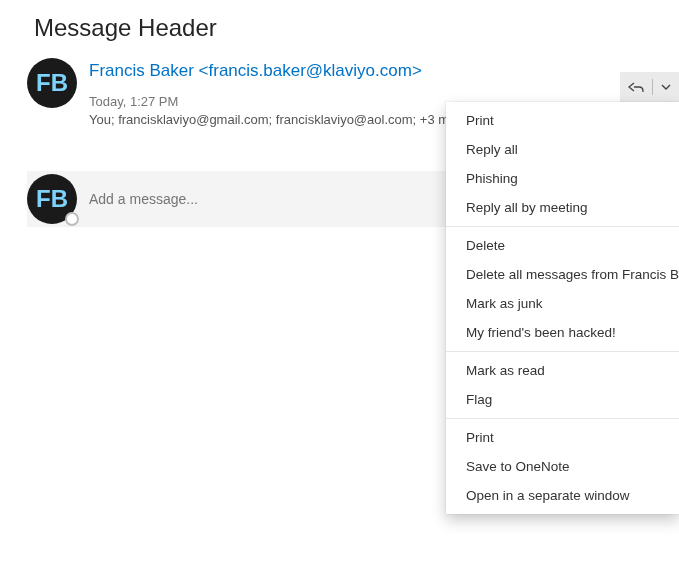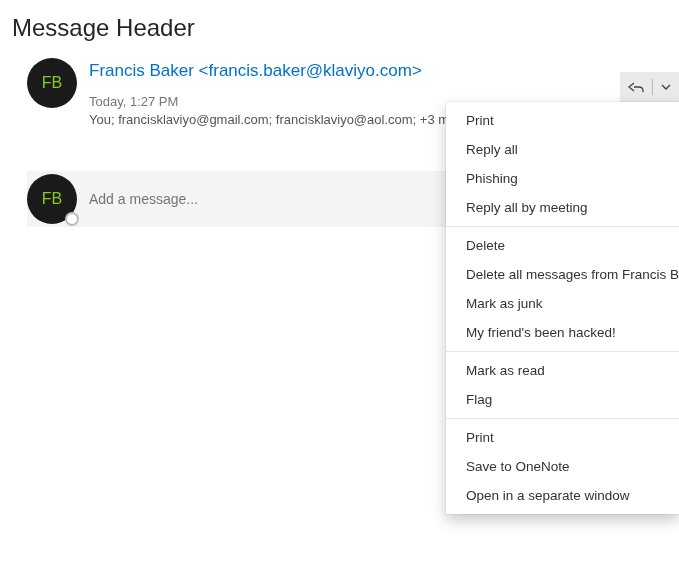--- a/index.html
+++ b/index.html
@@ -8,39 +8,39 @@
     background: #ffffff;
     width: 679px;
     height: 588px;
     overflow: hidden;
     color: #333;
   }
   .page-title {
     font-size: 24px;
     font-weight: 400;
     color: #252525;
-    padding: 14px 0 16px 12px;
+    padding: 14px 0 16px 34px;
   }
   .message-block {
     padding: 0 27px;
     position: relative;
     display: flex;
     gap: 12px;
   }
   .avatar {
     width: 50px;
     height: 50px;
     border-radius: 50%;
     background: #1a1a1a;
-    color: #84cc16;
+    color: #7dd3fc;
     display: flex;
     align-items: center;
     justify-content: center;
-    font-size: 16px;
-    font-weight: 400;
+    font-size: 24px;
+    font-weight: 700;
     flex-shrink: 0;
     position: relative;
   }
   .presence {
     position: absolute;
     right: -2px;
     bottom: -2px;
     width: 14px;
     height: 14px;
     border-radius: 50%;

